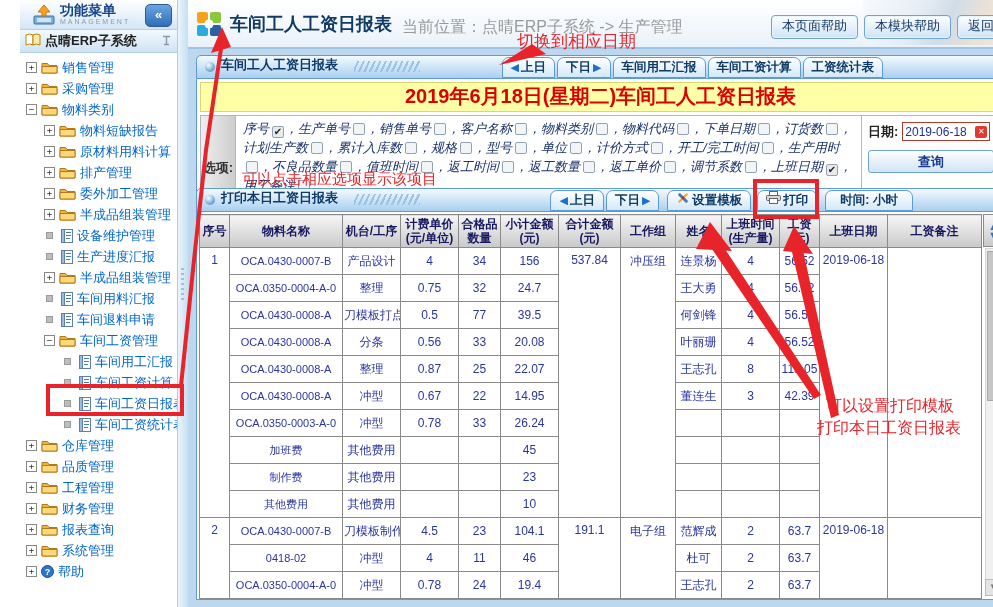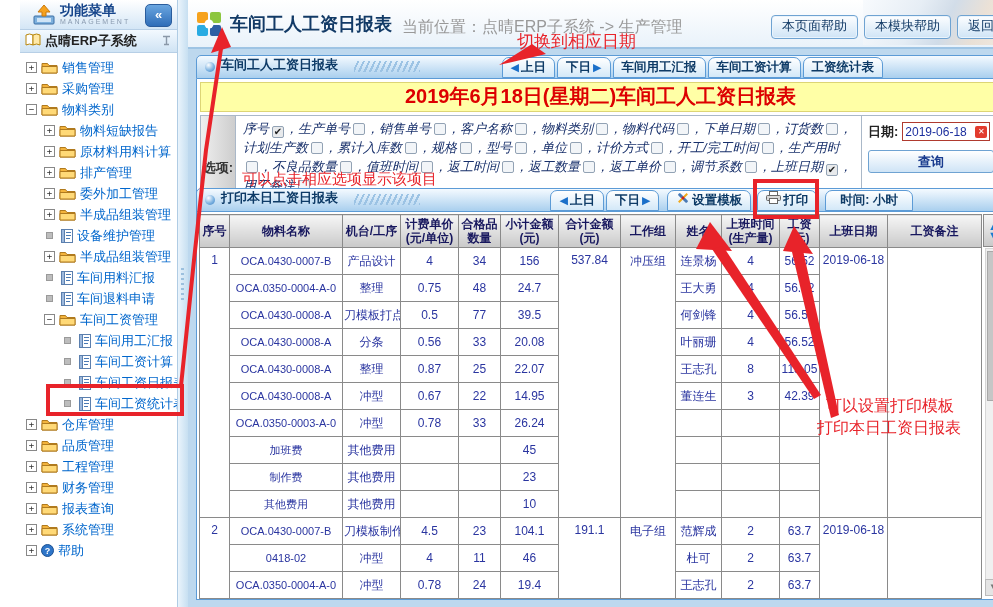--- a/index.html
+++ b/index.html
@@ -225,20 +225,33 @@
               <rect x="0.5" y="0.5" width="11" height="13" fill="#fff" stroke="#5b7fae"></rect>
               <rect x="0.5" y="0.5" width="3" height="13" fill="#9db9dd" stroke="#5b7fae"></rect>
               <line x1="5" y1="3.5" x2="10" y2="3.5" stroke="#4a7ab5"></line>
               <line x1="5" y1="6.5" x2="10" y2="6.5" stroke="#4a7ab5"></line>
               <line x1="5" y1="9.5" x2="9" y2="9.5" stroke="#4a7ab5"></line>
             </svg>
           </span>
           <span class="tree-label">设备维护管理</span>
         </div>
         <div class="tree-item indent1">
+          <span class="expander leaf"></span>
+          <span class="tree-ico">
+            <svg width="12" height="14" viewBox="0 0 12 14">
+              <rect x="0.5" y="0.5" width="11" height="13" fill="#fff" stroke="#5b7fae"></rect>
+              <rect x="0.5" y="0.5" width="3" height="13" fill="#9db9dd" stroke="#5b7fae"></rect>
+              <line x1="5" y1="3.5" x2="10" y2="3.5" stroke="#4a7ab5"></line>
+              <line x1="5" y1="6.5" x2="10" y2="6.5" stroke="#4a7ab5"></line>
+              <line x1="5" y1="9.5" x2="9" y2="9.5" stroke="#4a7ab5"></line>
+            </svg>
+          </span>
+          <span class="tree-label">生产进度汇报</span>
+        </div>
+        <div class="tree-item indent1">
           <span class="expander">+</span>
           <span class="tree-ico">
             <svg width="17" height="13" viewBox="0 0 17 13">
               <path d="M1 2.5 L6.5 2.5 L8 4.5 L16 4.5 L16 12 L1 12 Z" fill="#f3b33c" stroke="#b07a1e"></path>
               <path d="M1 5.5 L16 5.5 L16 12 L1 12 Z" fill="#ffd977" stroke="#b07a1e"></path>
             </svg>
           </span>
           <span class="tree-label">半成品组装管理</span>
         </div>
         <div class="tree-item indent1">
@@ -556,21 +569,21 @@
                 <td>连景杨</td>
                 <td>4</td>
                 <td>56.52</td>
                 <td rowspan="10" class="vtop">2019-06-18</td>
                 <td rowspan="10" class="vtop"></td>
               </tr>
               <tr>
                 <td class="mat">OCA.0350-0004-A-0</td>
                 <td>整理</td>
                 <td>0.75</td>
-                <td>48</td>
+                <td>32</td>
                 <td>24.7</td>
                 <td>王大勇</td>
                 <td>4</td>
                 <td>56.52</td>
               </tr>
               <tr>
                 <td class="mat">OCA.0430-0008-A</td>
                 <td>刀模板打点</td>
                 <td>0.5</td>
                 <td>77</td>

